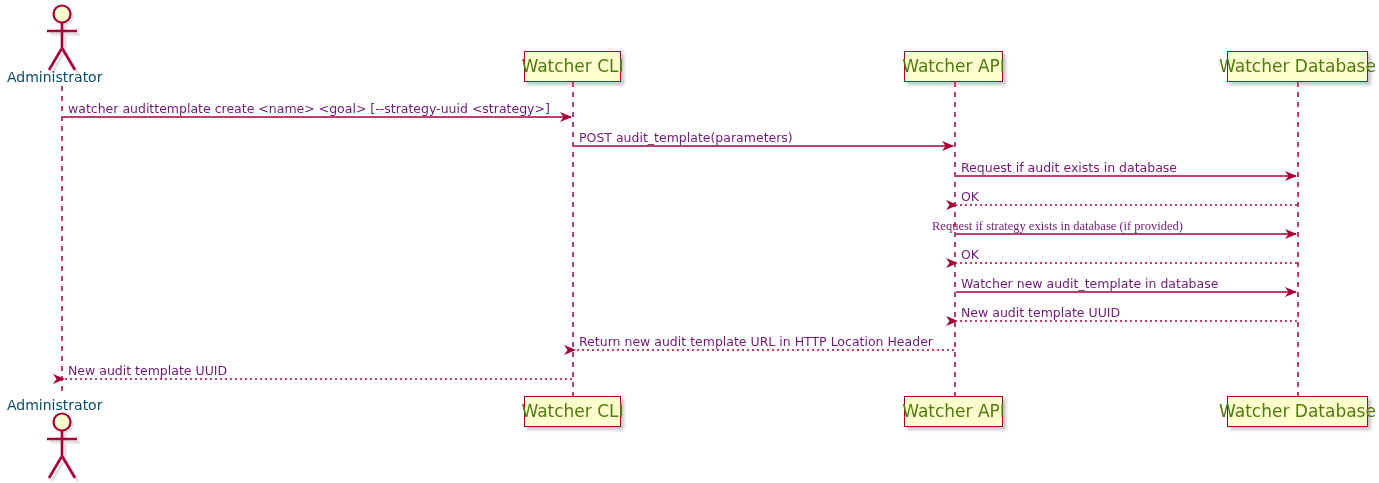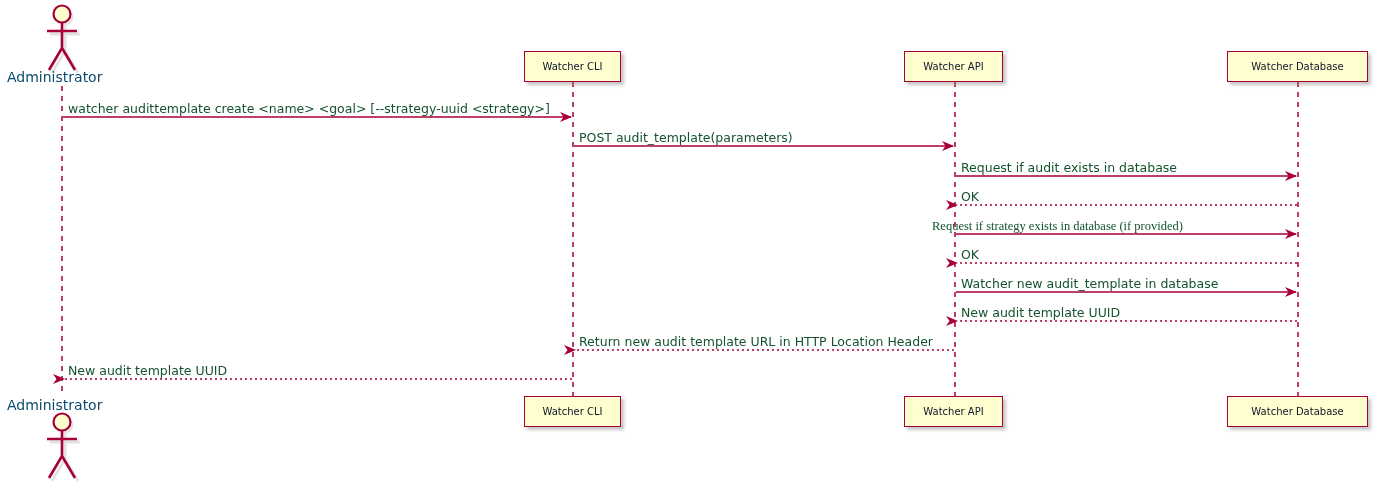--- a/index.html
+++ b/index.html
@@ -27,35 +27,35 @@
   }
   .participant-box {
     position: absolute;
     background: #FEFECE;
     border: 1.5px solid #A80036;
     box-shadow: 3px 3px 3px rgba(128,128,128,0.45);
     box-sizing: border-box;
     display: flex;
     align-items: center;
     justify-content: center;
-    color: #0f172a;
-    font-size: 10px;
+    color: #4d7c0f;
+    font-size: 17px;
     line-height: 1;
     white-space: nowrap;
   }
   .actor-label {
     position: absolute;
     color: #0c4a6e;
     font-size: 14px;
     white-space: nowrap;
     line-height: 1;
   }
   .msg-label {
     position: absolute;
-    color: #14532d;
+    color: #701a75;
     font-size: 12.5px;
     white-space: nowrap;
     line-height: 1;
   }
 </style>
 </head>
 <body>
 
 <div id="diagram">
 

